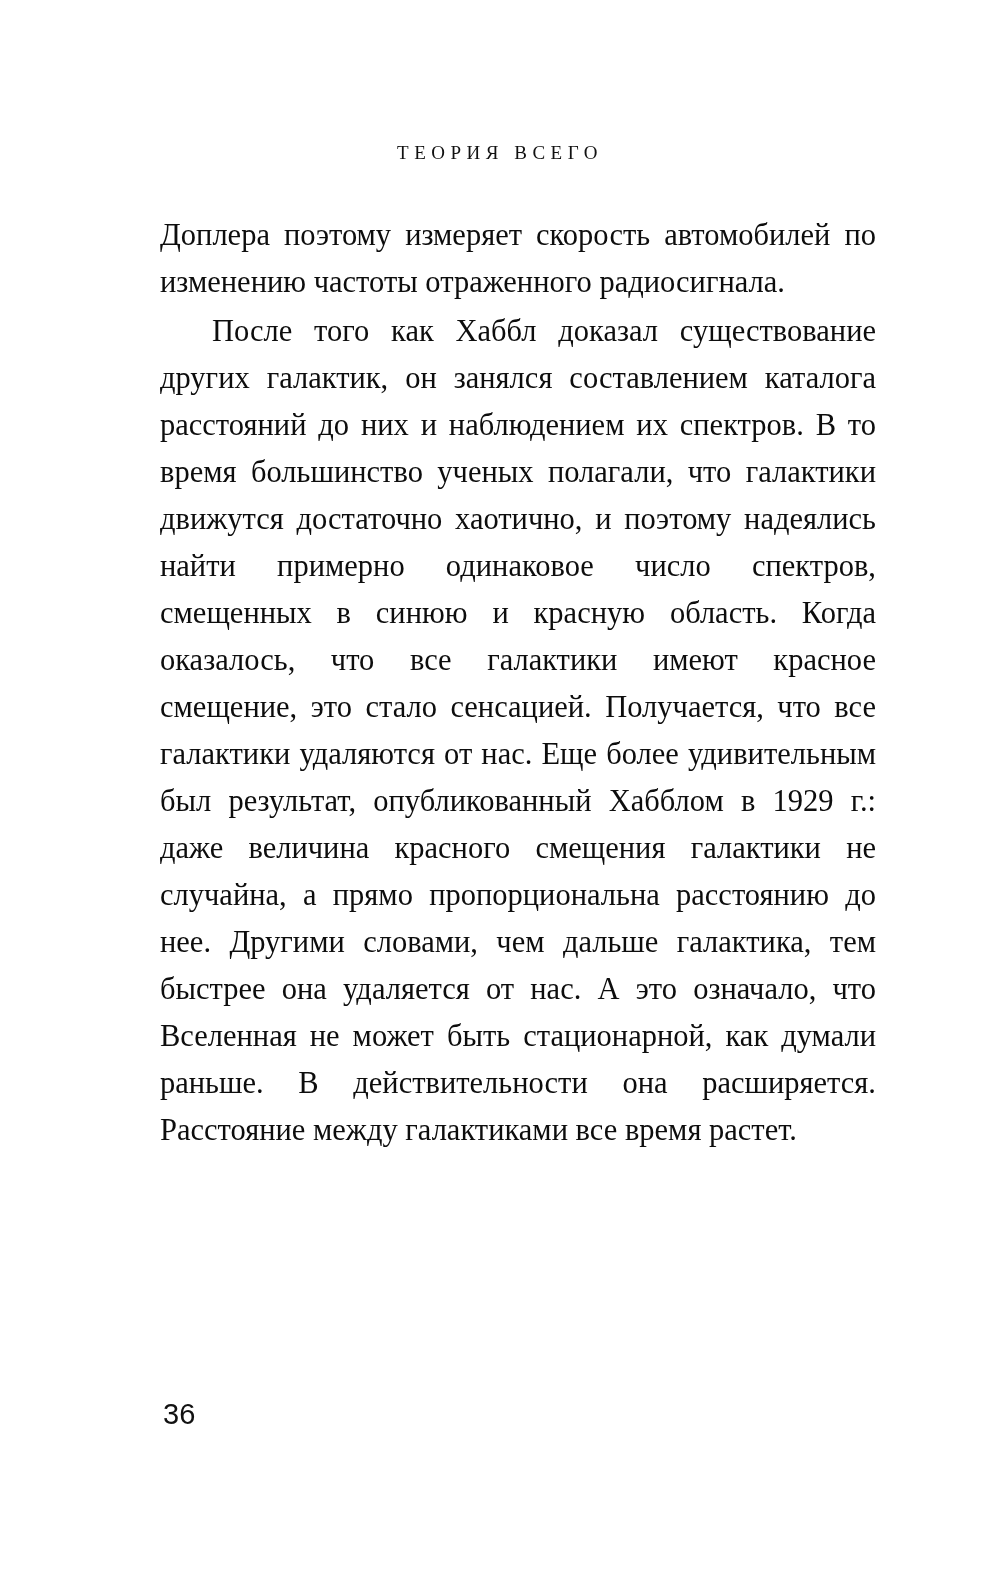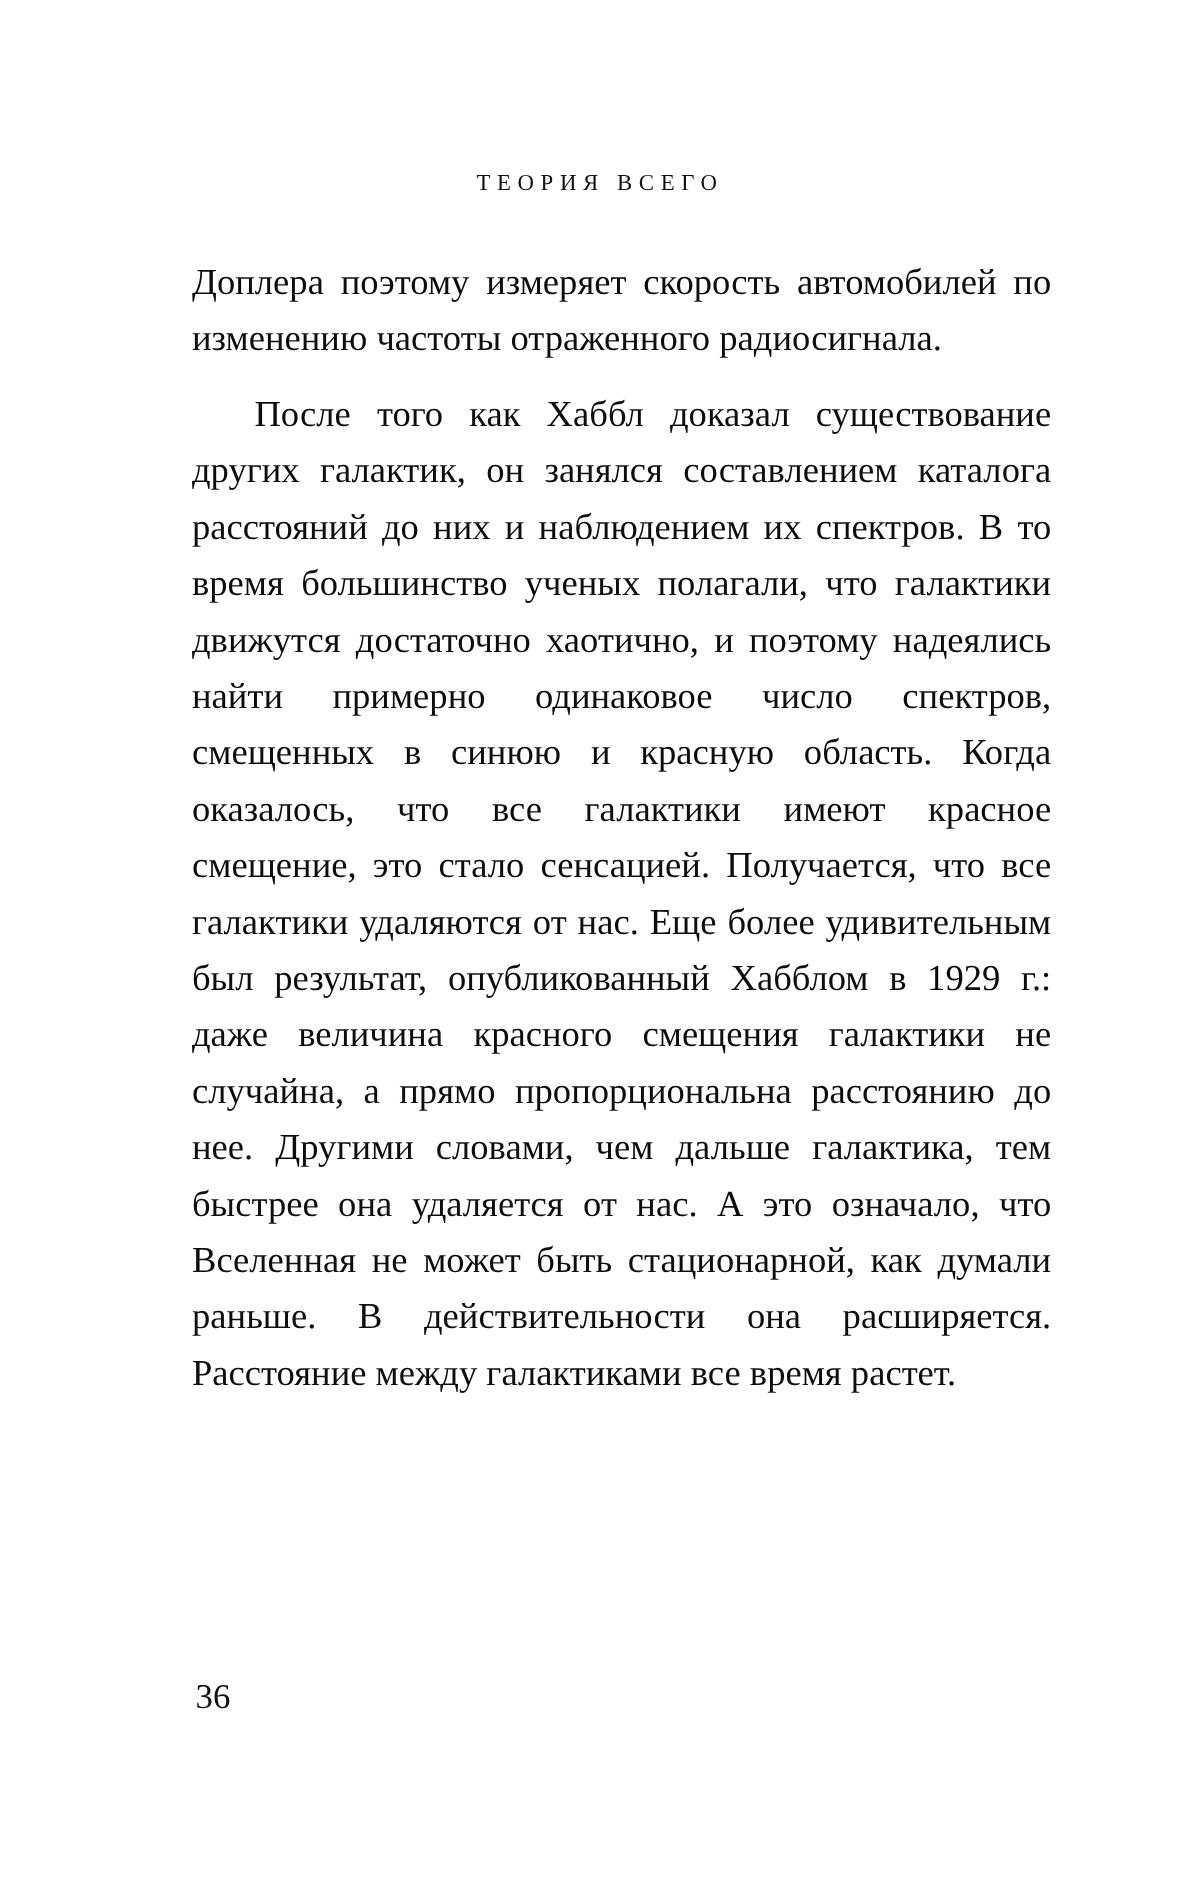--- a/index.html
+++ b/index.html
@@ -45,32 +45,32 @@
   .para {
     margin: 0;
     font-size: 30.5px;
     line-height: 47px;
     text-align: justify;
     text-justify: inter-word;
     color: #0d0d0d;
     hyphens: manual;
   }
   .para + .para {
-    margin-top: 16px;
+    margin-top: 2px;
   }
   .para.indent {
     text-indent: 52px;
   }
   .folio {
     position: absolute;
     left: 163px;
     top: 1398px;
     font-size: 29px;
     color: #111111;
-    font-family: Liberation Serif, serif;
+    font-family: Liberation Sans, sans-serif;
   }
 </style>
 </head>
 <body>
 
 <div class="page">
 
   <div class="running-head">ТЕОРИЯ ВСЕГО</div>
 
   <div class="text-block">

